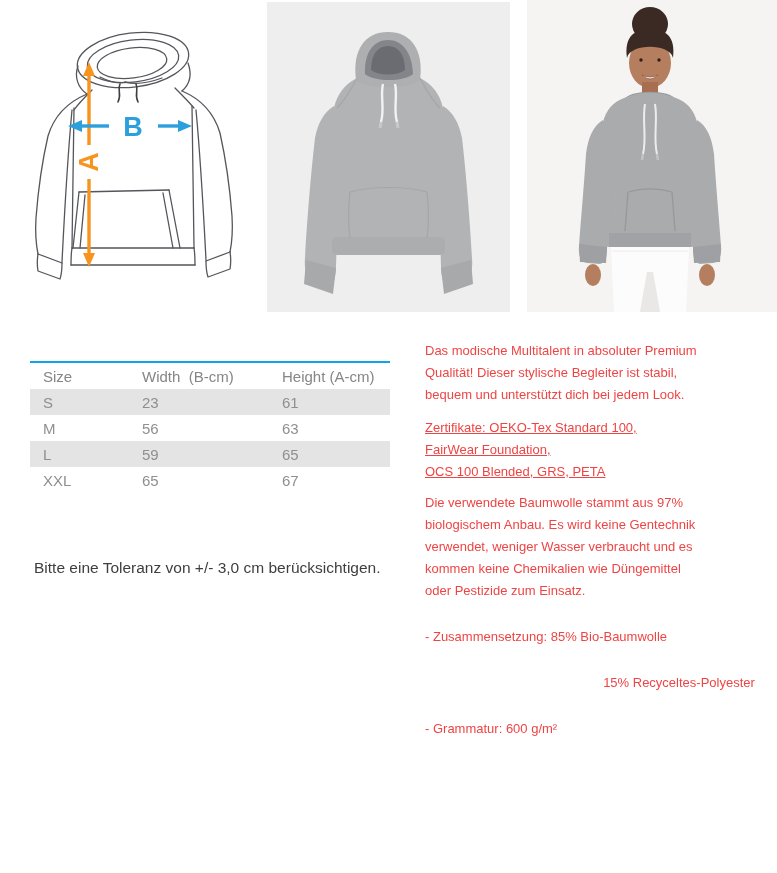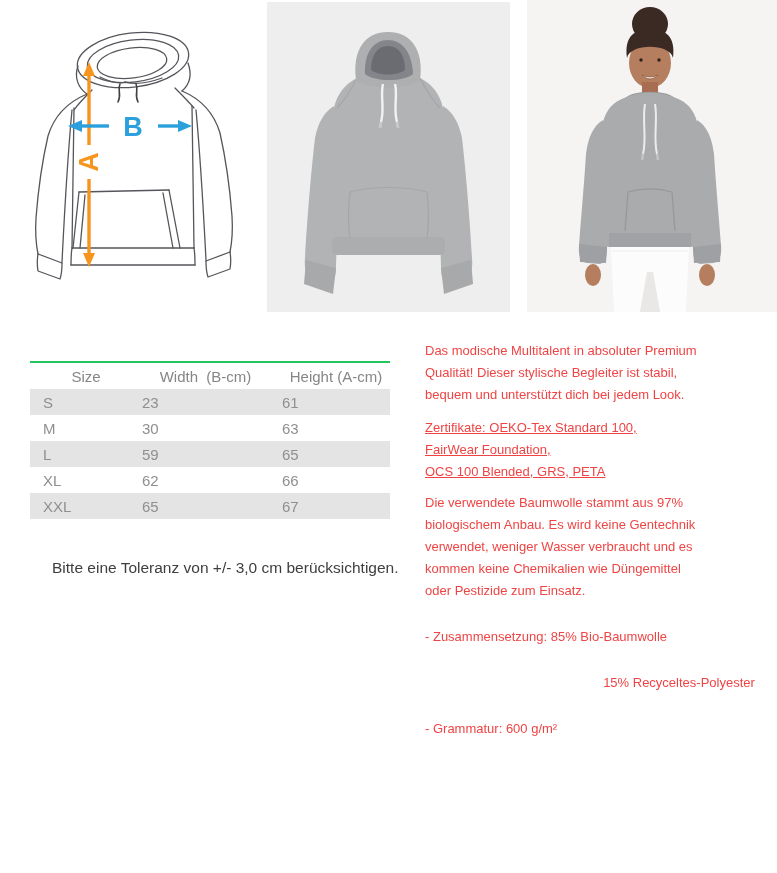--- a/index.html
+++ b/index.html
@@ -14,29 +14,29 @@
   .photo-flat svg, .photo-model svg, .diagram svg { display:block; }
   svg text { font-family:"Liberation Sans", sans-serif; }
 
   
   .size-table {
     position:absolute; left:30px; top:361px; width:360px;
     border-collapse:collapse; table-layout:fixed;
     font-size:15px; color:#8f8f8f;
   }
   .size-table th {
-    font-weight:normal; text-align:center; color:#868686;
+    font-weight:normal; text-align:left; color:#868686;
     height:26px; padding:0 0 0 13px; white-space:pre;
-    border-top:2px solid #22c55e; background:#ffffff;
+    border-top:2px solid #0ea5e9; background:#ffffff;
   }
   .size-table td { height:26px; padding:0 0 0 13px; }
   .size-table tbody tr:nth-child(odd) { background:#e4e4e4; }
 
   .tolerance {
-    position:absolute; left:52px; top:559px; width:350px;
+    position:absolute; left:34px; top:559px; width:350px;
     font-size:15.5px; color:#3e3e40;
   }
 
   
   .desc {
     position:absolute; left:425px; top:340px; width:365px;
     font-size:13px; line-height:22px; color:#ef4444;
   }
   .desc .para { margin:0; white-space:pre-line; }
   .m11 { margin-bottom:11px !important; }
@@ -180,32 +180,27 @@
       </tr>
     </thead>
     <tbody>
       <tr>
         <td>S</td>
         <td>23</td>
         <td>61</td>
       </tr>
       <tr>
         <td>M</td>
-        <td>30</td>
+        <td>56</td>
         <td>63</td>
       </tr>
       <tr>
         <td>L</td>
         <td>59</td>
         <td>65</td>
-      </tr>
-      <tr>
-        <td>XL</td>
-        <td>62</td>
-        <td>66</td>
       </tr>
       <tr>
         <td>XXL</td>
         <td>65</td>
         <td>67</td>
       </tr>
     </tbody>
   </table>
 
   <div class="tolerance">Bitte eine Toleranz von +/- 3,0 cm berücksichtigen.</div>

